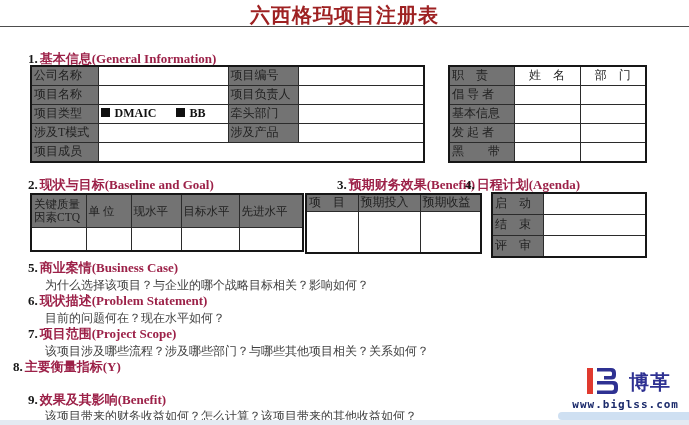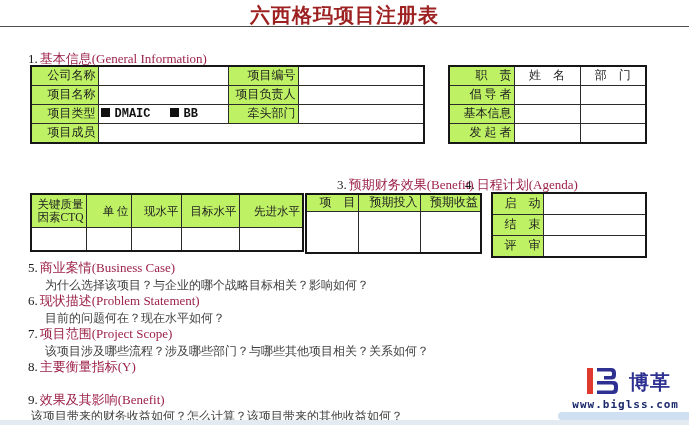--- a/index.html
+++ b/index.html
@@ -5,36 +5,36 @@
   html,body { margin:0; padding:0; background:#ffffff; }
   .page {
     position:relative; width:689px; height:425px; background:#ffffff;
     font-family:"Liberation Serif", serif; overflow:hidden;
   }
   .rule { position:absolute; left:0; top:26px; width:689px; height:1px; background:#4d4d4d; }
   .page-title {
     position:absolute; top:2px; left:0; width:100%; text-align:center;
     font-size:20px; font-weight:bold; color:#9e2122; letter-spacing:1px;
   }
-  .sec-h { position:absolute; font-size:13px; font-weight:normal; color:#9c2148; white-space:nowrap; }
+  .sec-h { position:absolute; font-size:13px; font-weight:bold; color:#9c2148; white-space:nowrap; }
   .sec-h .num { color:#181818; margin-right:2px; }
   .sec-b { position:absolute; font-size:12px; color:#3f3f3f; white-space:nowrap; }
   table.t { position:absolute; border-collapse:collapse; table-layout:fixed; border:2px solid #161616; background:#fff; }
   table.t td { border:1px solid #2b2b2b; font-size:12px; color:#222; padding:0 2px; overflow:hidden; line-height:1.1; }
-  .lbl { background:#bef264; text-align:right; }
+  .lbl { background:#737373; text-align:left; }
   .hdr-w { background:#ffffff; text-align:center; }
   .val { background:#ffffff; }
   .t1 td, .troles td { height:18px; }
   .t2 .hrow td { height:32px; font-size:11.5px; }
   .t2 .drow td { height:22px; }
   .ctq { font-size:10.5px; }
   .t3 .hrow td { height:16px; }
   .t3 .drow td { height:40px; }
   .t4 td { height:20px; }
-  .opt { display:inline-block; margin-right:16px; font-weight:bold; font-size:12px; color:#111;font-family:Liberation Mono, monospace; }
+  .opt { display:inline-block; margin-right:16px; font-weight:bold; font-size:12px; color:#111; }
   .sq { display:inline-block; width:9px; height:9px; background:#101010; margin-right:5px; }
   .logo-row { position:absolute; left:586px; top:366px; display:flex; align-items:flex-end; gap:5px; }
   .logo-brand { font-family:"Liberation Sans", sans-serif; font-size:20px; font-weight:bold; color:#2e3192; letter-spacing:1px; }
   .logo-url {
     position:absolute; right:10px; top:398px; font-family:"DejaVu Sans Mono", monospace;
     font-size:11px; font-weight:bold; color:#1b2a6b; letter-spacing:1px; z-index:2;
   }
   .strip-right { position:absolute; left:558px; right:0; top:412px; height:8px; background:#cfe0f2; border-radius:5px 0 0 5px; }
   .strip-bottom { position:absolute; left:0; right:0; bottom:0; height:5px; background:#e4eaf2; }
 </style>
@@ -73,20 +73,26 @@
     <tr>
       <td class="lbl">项目类型</td>
       <td class="val">
         <span class="opt"><span class="sq"></span><span>DMAIC</span></span>
         <span class="opt"><span class="sq"></span><span>BB</span></span>
       </td>
       <td class="lbl">牵头部门</td>
       <td class="val"></td>
     </tr>
     <tr>
+      <td class="lbl">涉及T模式</td>
+      <td class="val"></td>
+      <td class="lbl">涉及产品</td>
+      <td class="val"></td>
+    </tr>
+    <tr>
       <td class="lbl">项目成员</td>
       <td class="val" colspan="3"></td>
     </tr>
   </tbody>
     </table>
 
   <table class="t troles" style="left:448px; top:65px; width:197px;">
     <colgroup>
         <col style="width:65px">
         <col style="width:66px">
@@ -106,23 +112,31 @@
     <tr>
       <td class="lbl">基本信息</td>
       <td class="val"></td>
       <td class="val"></td>
     </tr>
     <tr>
       <td class="lbl">发 起 者</td>
       <td class="val"></td>
       <td class="val"></td>
     </tr>
-  </tbody>
-    </table>
-
+    <tr>
+      <td class="lbl">黑　　带</td>
+      <td class="val"></td>
+      <td class="val"></td>
+    </tr>
+  </tbody>
+    </table>
+
+  <div class="sec-h" style="left:28px; top:176px;">
+    <span class="num">2.</span><span>现状与目标</span><span>(Baseline and Goal)</span>
+  </div>
   <table class="t t2" style="left:30px; top:193px; width:272px;">
     <colgroup>
         <col style="width:55px">
         <col style="width:45px">
         <col style="width:50px">
         <col style="width:58px">
         <col style="width:64px">
       </colgroup>
     <tbody>
         <tr class="hrow">
@@ -197,28 +211,28 @@
   <div class="sec-h" style="left:28px; top:292px;">
     <span class="num">6.</span><span>现状描述</span><span>(Problem Statement)</span>
   </div>
   <div class="sec-b" style="left:45px; top:310px;">目前的问题何在？现在水平如何？</div>
 
   <div class="sec-h" style="left:28px; top:325px;">
     <span class="num">7.</span><span>项目范围</span><span>(Project Scope)</span>
   </div>
   <div class="sec-b" style="left:45px; top:343px;">该项目涉及哪些流程？涉及哪些部门？与哪些其他项目相关？关系如何？</div>
 
-  <div class="sec-h" style="left:28px; top:358px;">
+  <div class="sec-h" style="left:13px; top:358px;">
     <span class="num">8.</span><span>主要衡量指标</span><span>(Y)</span>
   </div>
 
   <div class="sec-h" style="left:28px; top:391px;">
     <span class="num">9.</span><span>效果及其影响</span><span>(Benefit)</span>
   </div>
-  <div class="sec-b" style="left:31px; top:408px;">该项目带来的财务收益如何？怎么计算？该项目带来的其他收益如何？</div>
+  <div class="sec-b" style="left:45px; top:408px;">该项目带来的财务收益如何？怎么计算？该项目带来的其他收益如何？</div>
 
   <div class="strip-bottom"></div>
   <div class="strip-right"></div>
 
   <div class="logo-row">
     <svg width="38" height="30" viewBox="0 0 38 30">
       <rect x="1" y="2" width="6" height="26" fill="#e03a2f"></rect>
       <path d="M11 2 h14 q5 0 5 5 v2 q0 4.5 -4.5 4.5 h-7.5 v-3.5 h6.5 q1.5 0 1.5 -1.5 v-1.5 q0 -1.5 -1.5 -1.5 h-13.5 z" fill="#2e3192"></path>
       <path d="M11 15 h16 q5 0 5 5 v3 q0 5 -5 5 h-16 v-3.5 h15 q2 0 2 -2 v-2 q0 -2 -2 -2 h-15 z" fill="#2e3192"></path>
     </svg>

